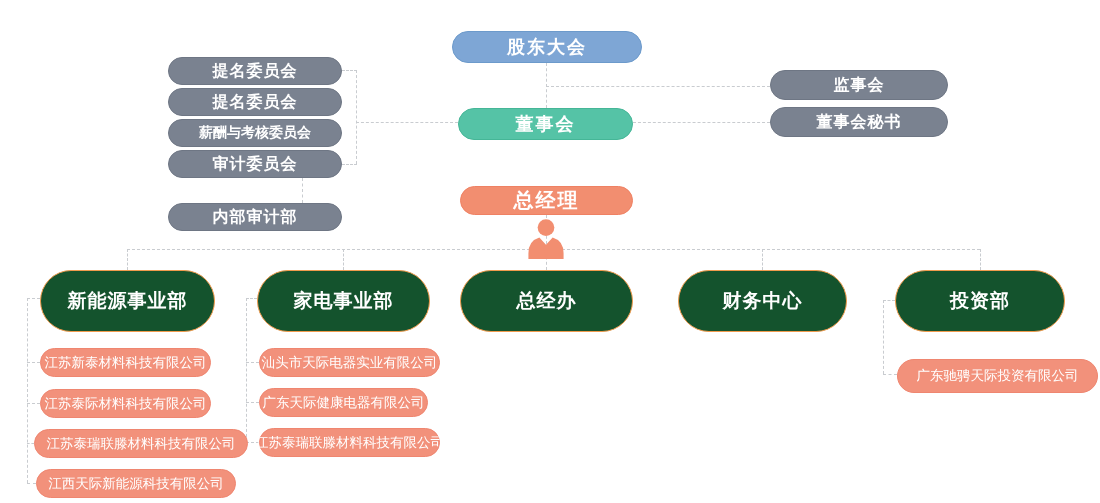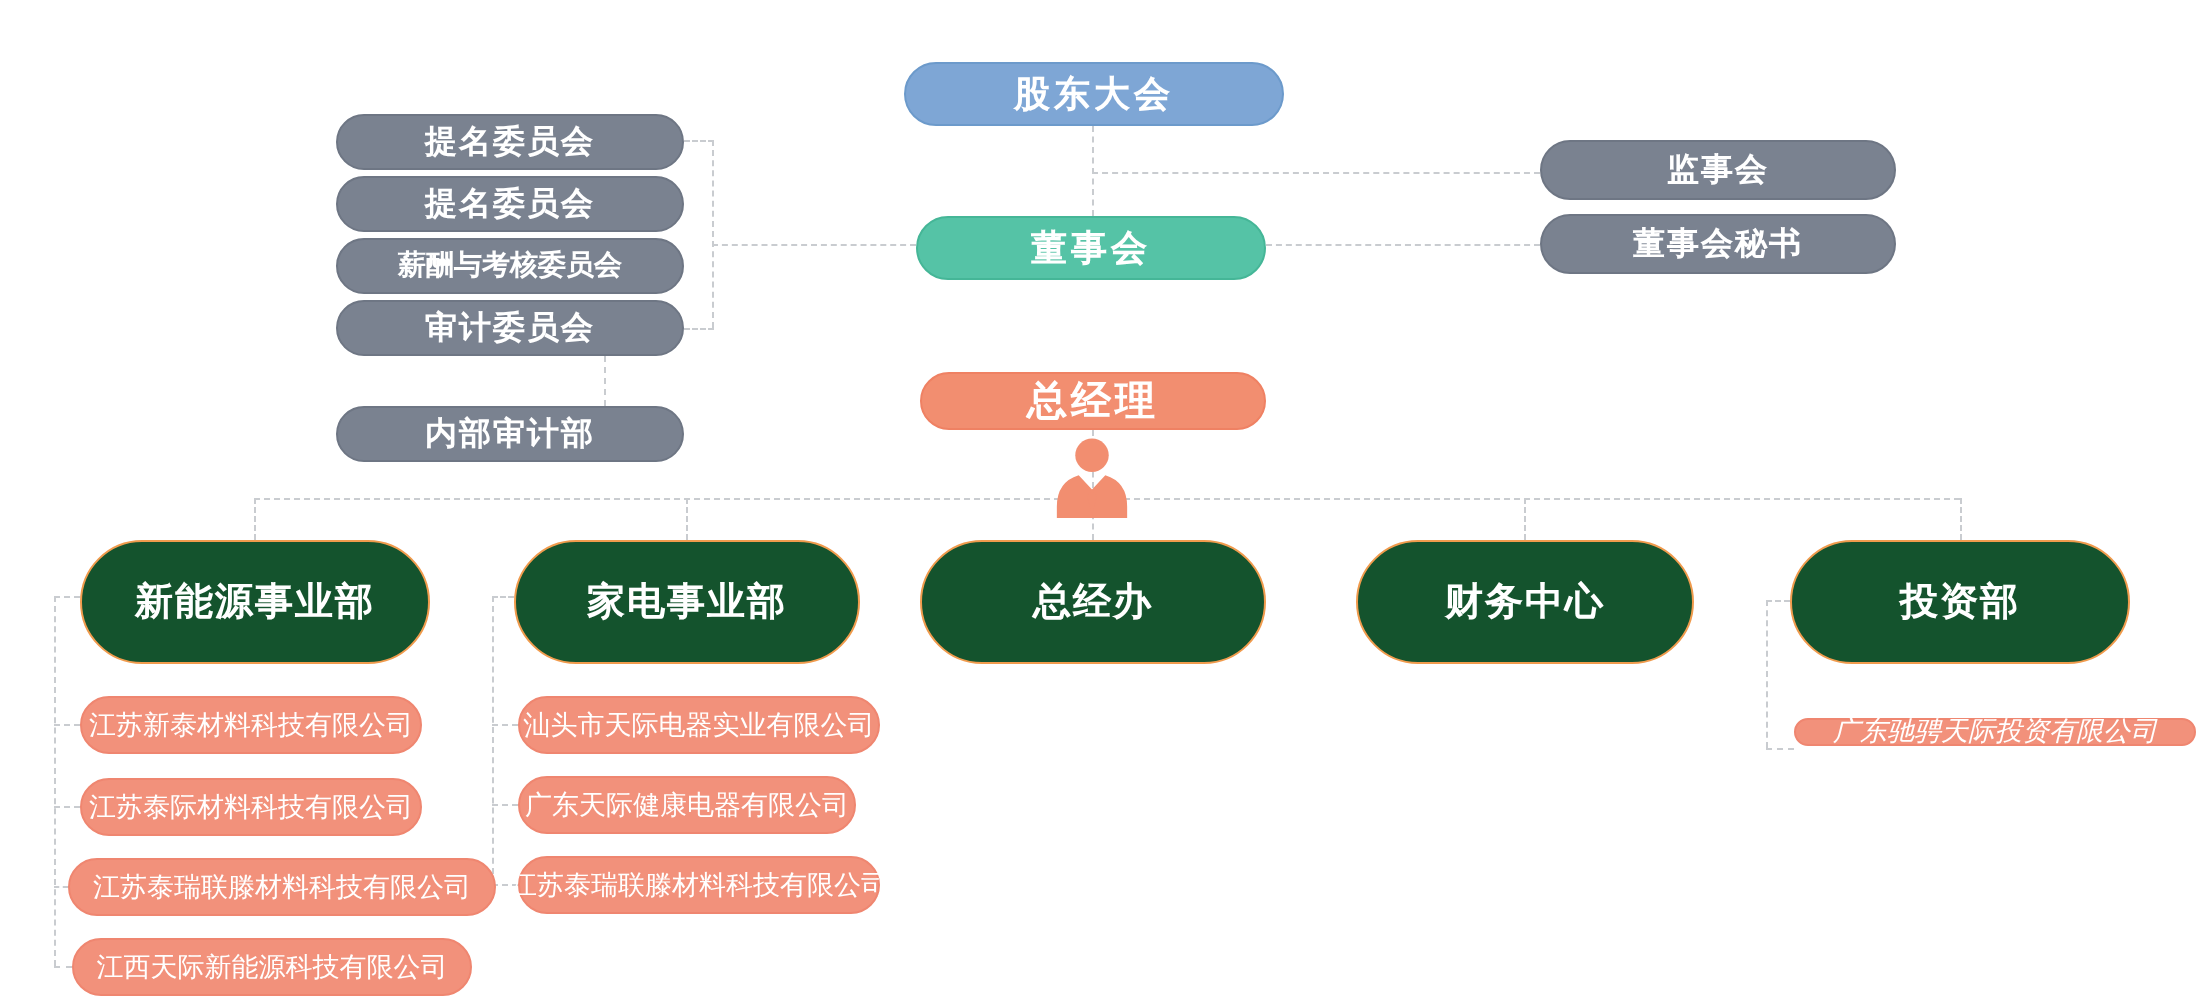--- a/index.html
+++ b/index.html
@@ -95,15 +95,15 @@
 
   <div class="node c-sub" style="left:40px;top:348px;width:171px;height:29px;">江苏新泰材料科技有限公司</div>
   <div class="node c-sub" style="left:40px;top:389px;width:171px;height:29px;">江苏泰际材料科技有限公司</div>
   <div class="node c-sub" style="left:34px;top:429px;width:214px;height:29px;">江苏泰瑞联滕材料科技有限公司</div>
   <div class="node c-sub" style="left:36px;top:469px;width:200px;height:29px;">江西天际新能源科技有限公司</div>
 
   <div class="node c-sub" style="left:259px;top:348px;width:181px;height:29px;">汕头市天际电器实业有限公司</div>
   <div class="node c-sub" style="left:259px;top:388px;width:169px;height:29px;">广东天际健康电器有限公司</div>
   <div class="node c-sub" style="left:259px;top:428px;width:181px;height:29px;">江苏泰瑞联滕材料科技有限公司</div>
 
-  <div class="node c-sub" style="left:897px;top:359px;width:201px;height:14px;font-style:italic;">广东驰骋天际投资有限公司</div>
+  <div class="node c-sub" style="left:897px;top:359px;width:201px;height:34px;">广东驰骋天际投资有限公司</div>
 
 </div>
 
 </body></html>

